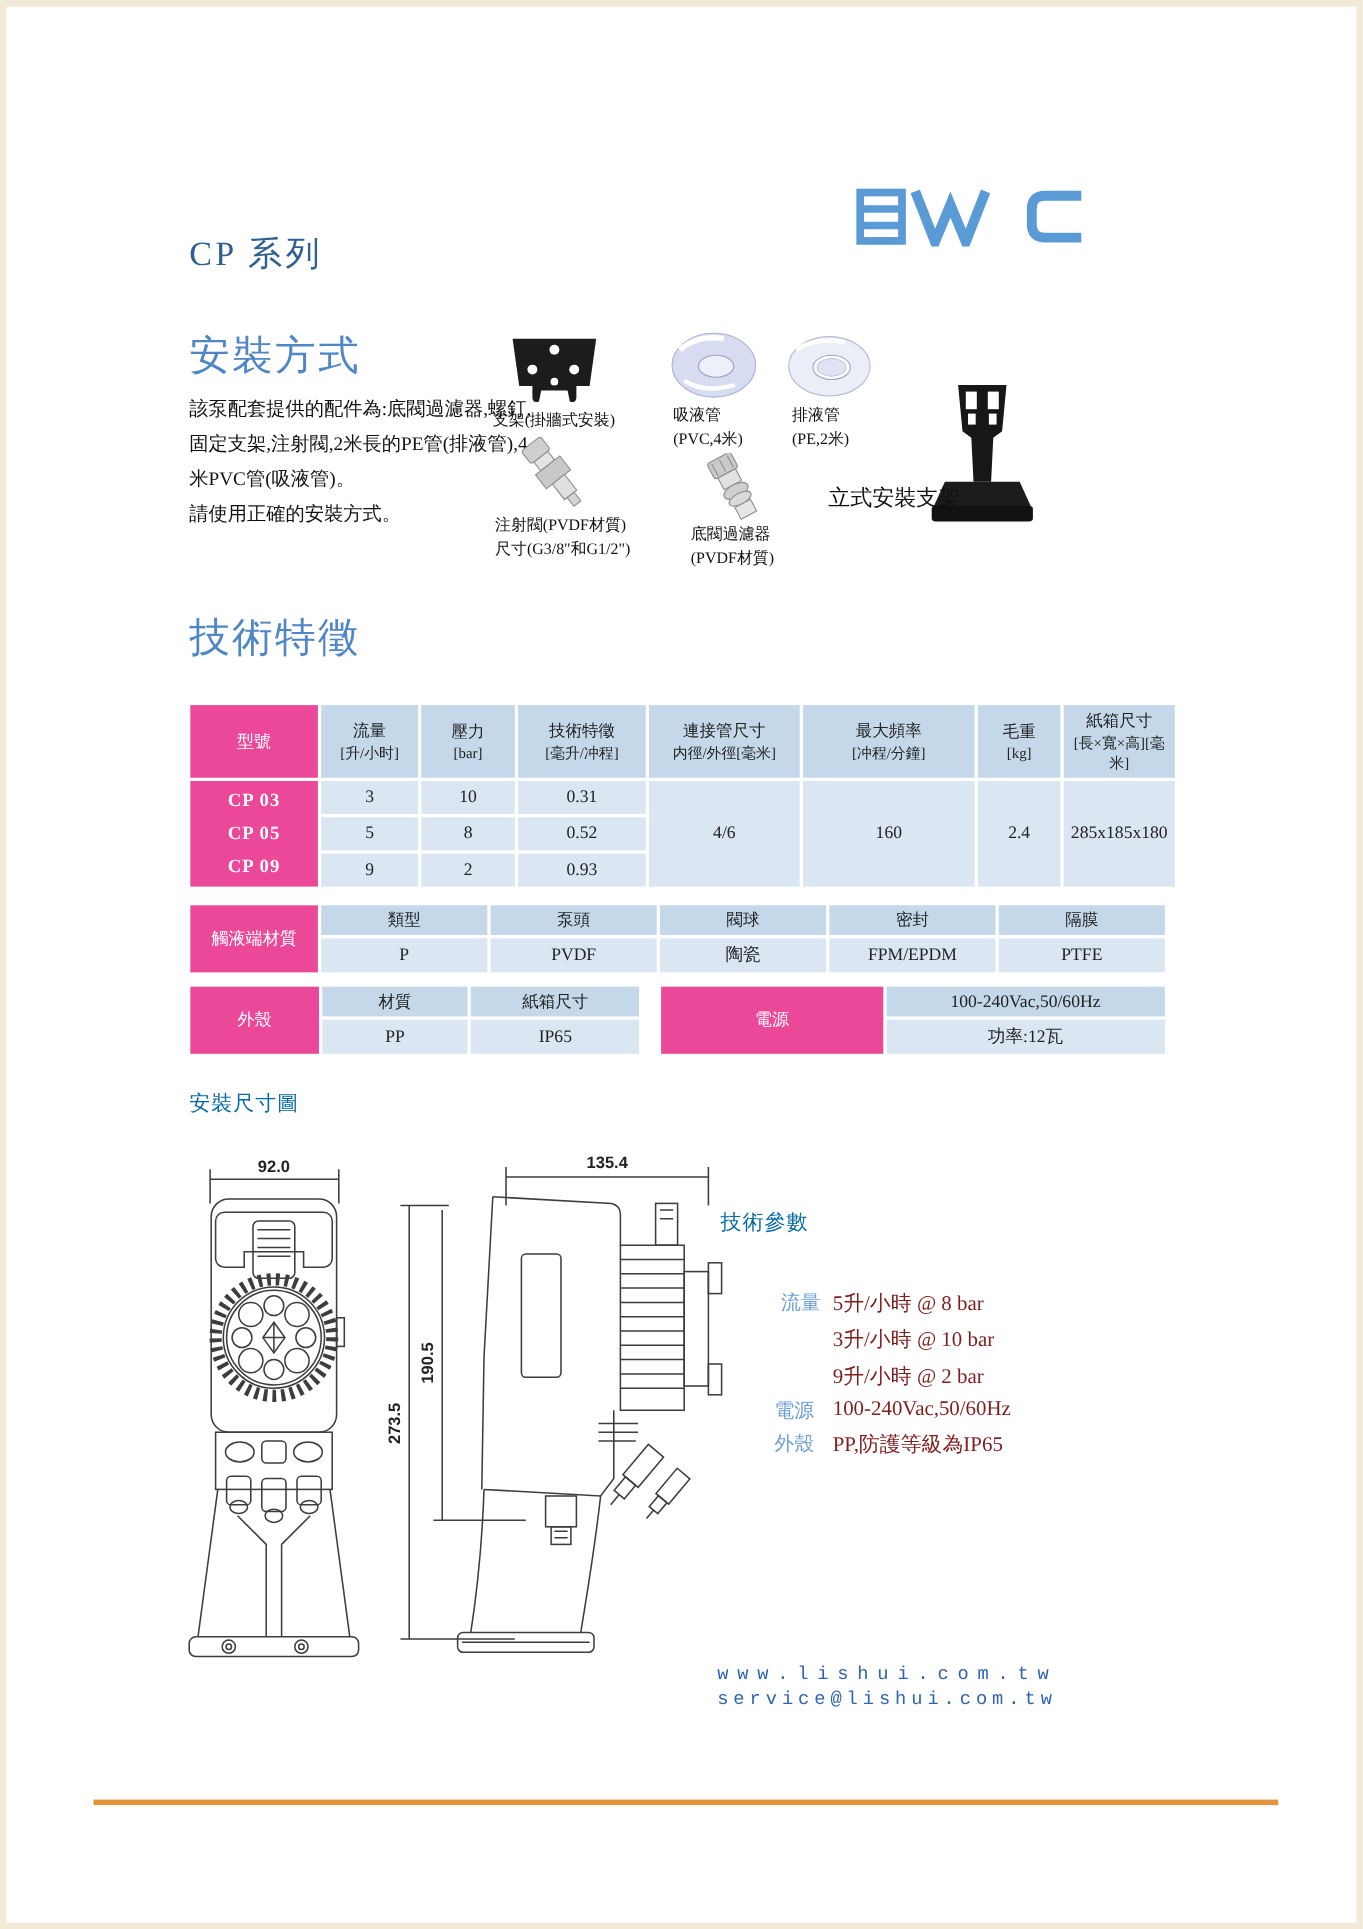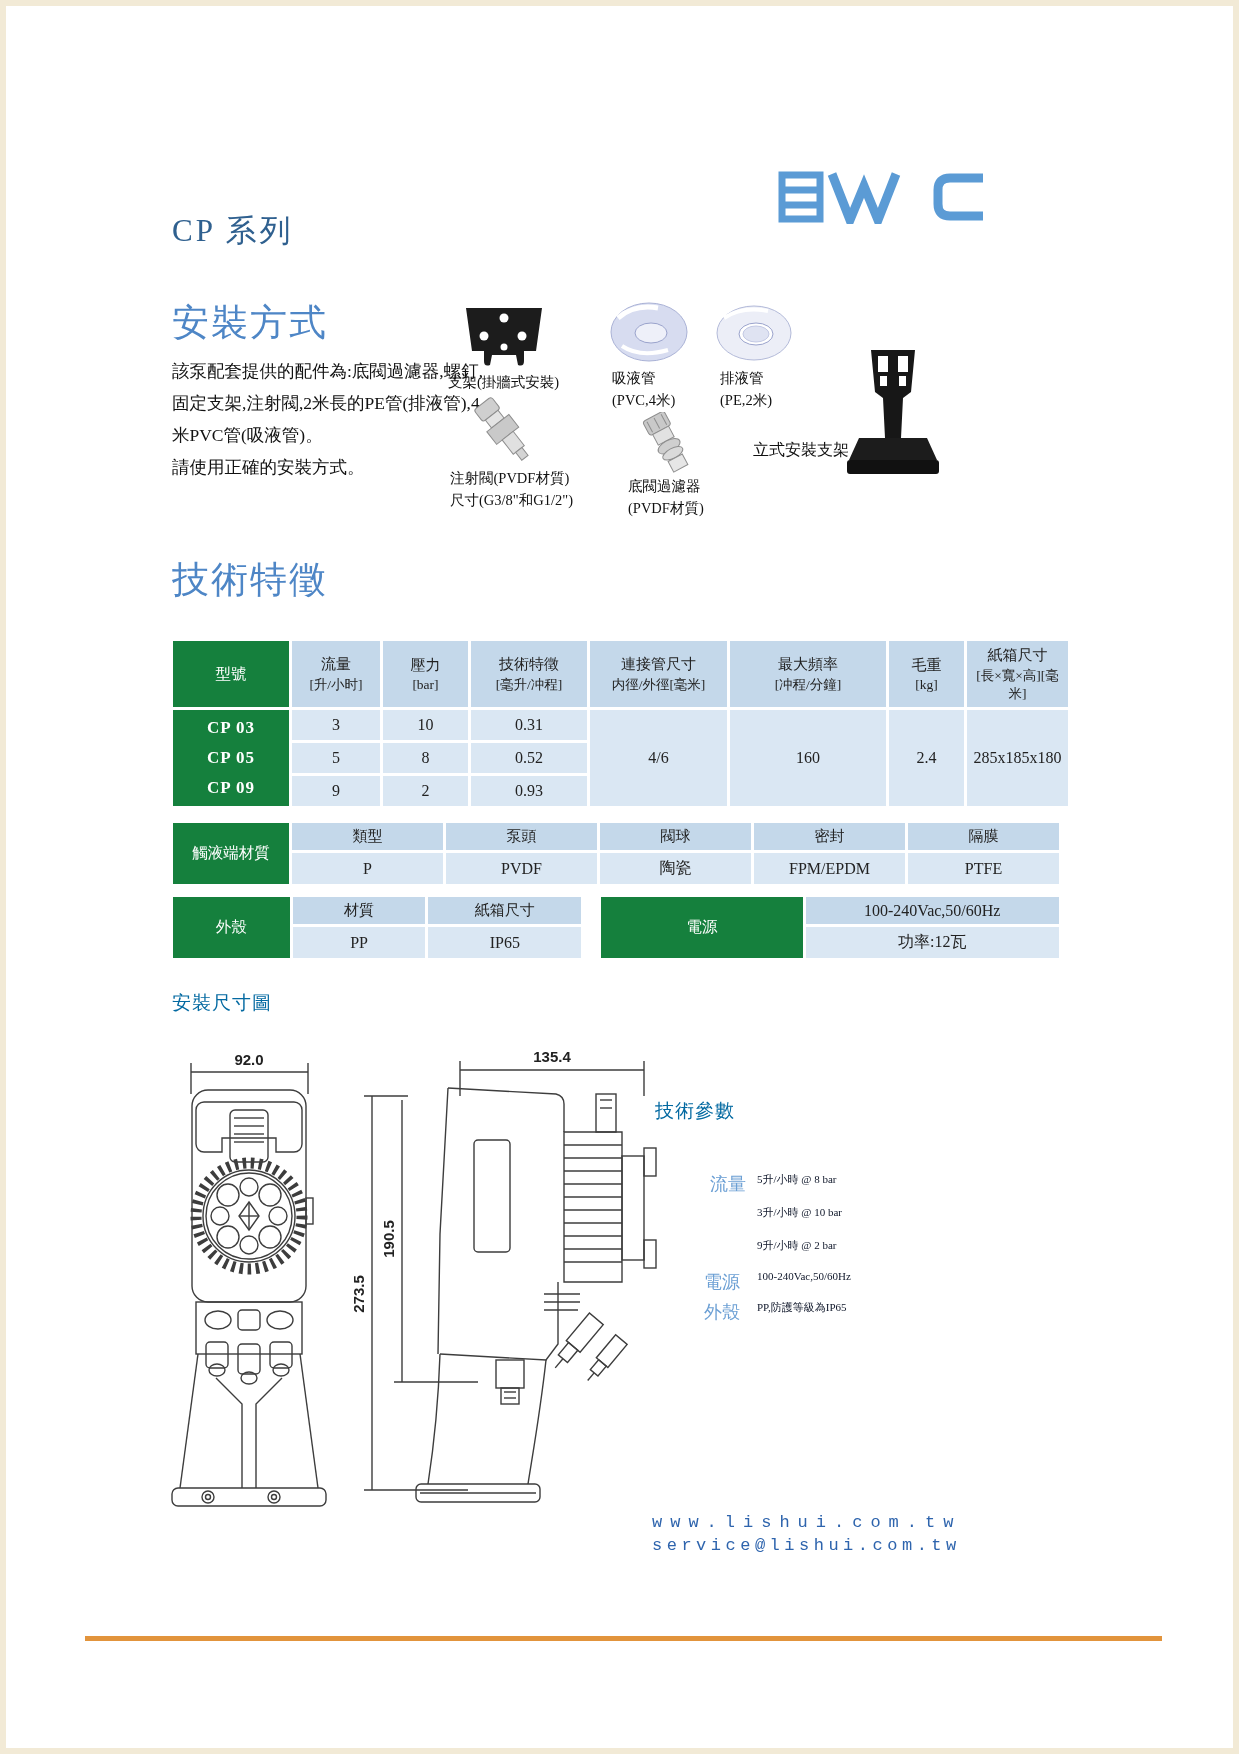--- a/index.html
+++ b/index.html
@@ -10,29 +10,29 @@
   
   .series-title{left:172px;top:210px;font-size:31px;color:#2f608f;letter-spacing:3px;}
   .h-big{font-size:37px;color:#4e86c6;font-weight:400;letter-spacing:2px;}
   .h-small{font-size:19px;color:#0369a1;letter-spacing:1px;}
   .body-text{left:172px;width:322px;font-size:17.5px;line-height:1.82;color:#111;}
   .cap{font-size:14.5px;line-height:1.5;color:#111;}
   
   table.spec{border-collapse:separate;border-spacing:3px;table-layout:fixed;}
   table.spec td,table.spec th{font-weight:400;text-align:center;vertical-align:middle;
       font-family:"Liberation Serif",serif;}
-  .dark{background:#15803d;color:#fff;font-size:15.5px;}
+  .dark{background:#ec4899;color:#fff;font-size:15.5px;}
   .hdr{background:#c4d8ea;color:#222;font-size:15px;}
   .hdr .sub{font-size:13.5px;margin-top:2px;}
   .val{background:#dae7f3;color:#222;font-size:16px;}
   .models div{font-weight:bold;font-size:17px;line-height:1.75;letter-spacing:1px;}
   .spacercell{background:transparent;}
   
   .p-label{color:#6b9fd4;font-size:18px;}
-  .p-value{color:#0f172a;font-size:11px;}
+  .p-value{color:#7f1d1d;font-size:19px;}
   
   .footer-links{right:276px;text-align:left;font-family:"Liberation Mono",monospace;color:#2e64ad;}
   .footer-links .l1{font-size:17px;letter-spacing:8px;}
   .footer-links .l2{font-size:17px;letter-spacing:4.5px;margin-top:4px;}
   .orange-rule{left:85px;top:1636px;width:1077px;height:5px;background:#e2943c;}
   
   svg text.dim{font-family:"Liberation Sans",sans-serif;font-weight:bold;font-size:15px;fill:#222;}
   .draw{stroke:#3d3d3d;fill:none;stroke-width:1.4;}
 </style>
 </head>
@@ -121,21 +121,21 @@
 
   <svg class="abs" style="left:845px;top:346px;" width="96" height="140" viewBox="0 0 96 140">
     <path d="M26,4 L70,4 L66,46 L58,52 L56,92 L40,92 L38,52 L30,46 Z" fill="#171717"></path>
     <rect x="33" y="10" width="10" height="16" fill="#fff"></rect>
     <rect x="53" y="10" width="10" height="16" fill="#fff"></rect>
     <rect x="35" y="30" width="7" height="10" fill="#fff"></rect>
     <rect x="54" y="30" width="7" height="10" fill="#fff"></rect>
     <path d="M14,92 L82,92 L92,114 L4,114 Z" fill="#1c1c1c"></path>
     <rect x="2" y="114" width="92" height="14" rx="3" fill="#111"></rect>
   </svg>
-  <div class="abs cap" style="left:753px;top:438px;font-size:16px;">立式安裝支架</div>
+  <div class="abs cap" style="left:753px;top:438px;font-size:20px;">立式安裝支架</div>
 
   <div class="abs h-big" style="left:172px;top:555px;">技術特徵</div>
 
   <table class="spec abs" style="left:170px;top:638px;width:892px;">
     <colgroup>
       <col style="width:116px">
         <col style="width:88px">
         <col style="width:85px">
         <col style="width:116px">
       <col style="width:137px">

